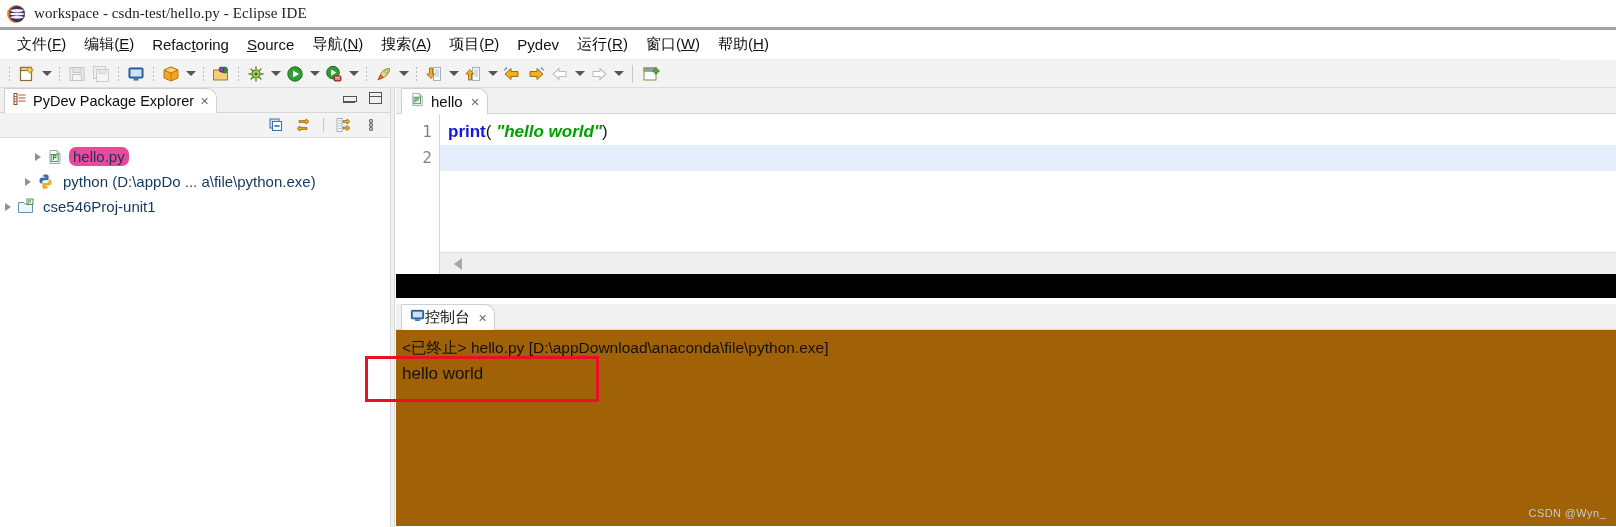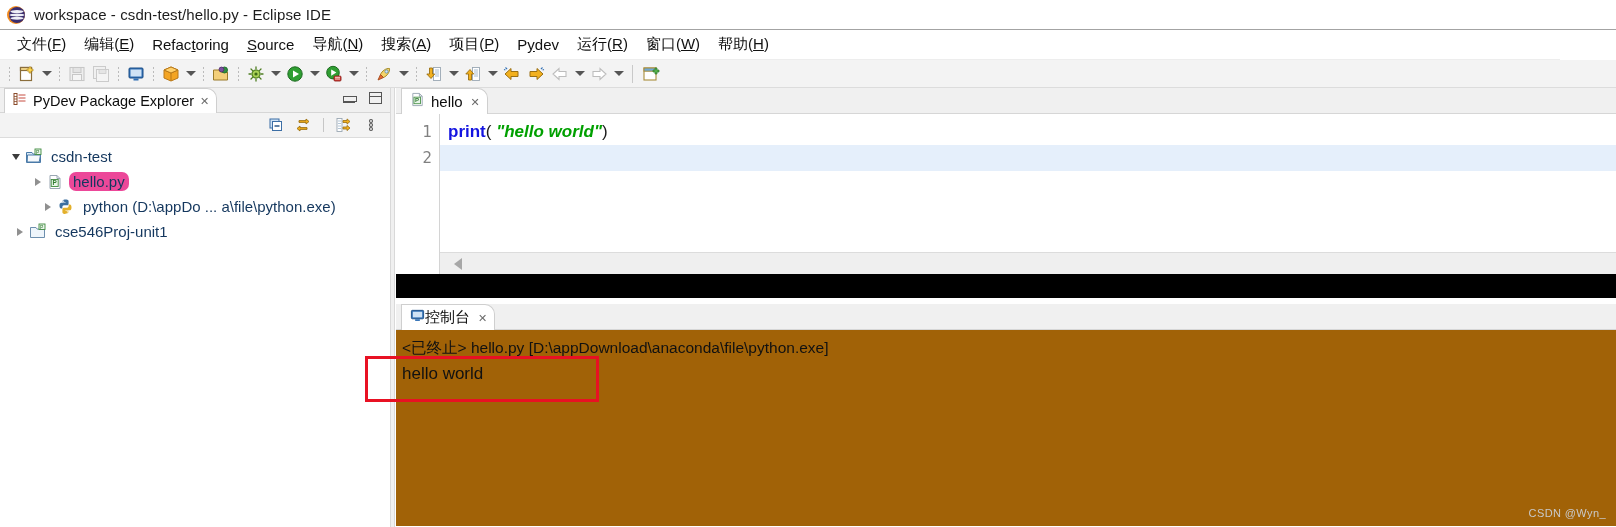--- a/index.html
+++ b/index.html
@@ -10,21 +10,22 @@
     overflow: hidden;
   }
   #app { position: relative; width: 1616px; height: 527px; background: #ffffff; }
 
   
   .titlebar {
     position: absolute; left: 0; top: 0; width: 1616px; height: 30px;
     background: #ffffff;
     display: flex; align-items: center; gap: 8px;
     padding-left: 6px;
-    border-bottom: 1px solid #a3a3a3;
+    border-bottom: 3px solid #a3a3a3;
+    font-family: Liberation Serif, serif;
   }
   .eclipse-logo { width: 20px; height: 20px; position: relative; flex: none; }
   .title-text { font-size: 15px; color: #1c1c1c; letter-spacing: .1px; }
 
   
   .menubar {
     position: absolute; left: 0; top: 30px; width: 1560px; height: 30px;
     background: #ffffff;
     display: flex; align-items: center;
     padding-left: 8px;
@@ -423,60 +424,48 @@
         <svg width="16" height="16" viewBox="0 0 16 16">
           <circle cx="8" cy="4" r="1.5" fill="none" stroke="#555" stroke-width="1.1"></circle>
           <circle cx="8" cy="8" r="1.5" fill="none" stroke="#555" stroke-width="1.1"></circle>
           <circle cx="8" cy="12" r="1.5" fill="none" stroke="#555" stroke-width="1.1"></circle>
         </svg>
       </span>
     </div>
 
     <div class="tree">
 
-      <div class="tree-row" style="padding-left:8px">
-        <span class="twisty open"></span>
-        <span class="tico">
-          <svg width="17" height="17" viewBox="0 0 17 17">
-            <path d="M1.5 4.5 h5.5 l1.2 1.6 h7.3 v8.4 h-14 z" fill="#d9eaf7" stroke="#4a7aa8" stroke-width="1"></path>
-            <path d="M2.5 7 h13 l-1.3 7 h-12 z" fill="#f6f9fc" stroke="#4a7aa8" stroke-width="1"></path>
-            <rect x="10" y="1" width="6" height="5.5" fill="#eaf4ea" stroke="#3f8c3f" stroke-width=".9"></rect>
-            <text x="11" y="5.6" font-size="5" fill="#2d7a2d" font-family="sans-serif">P</text>
-          </svg>
-        </span>
-        <span class="tlabel">csdn-test</span>
-      </div>
 
       <div class="tree-row selected" style="padding-left:30px">
         <span class="twisty closed"></span>
         <span class="tico">
           <svg width="16" height="16" viewBox="0 0 16 16">
             <path d="M3 1.5 h7 l3 3 v10 h-10 z" fill="#ffffff" stroke="#9aa7b3" stroke-width="1"></path>
             <path d="M10 1.5 v3 h3" fill="none" stroke="#9aa7b3" stroke-width="1"></path>
             <rect x="4.2" y="5.5" width="7" height="7" fill="#e8f5e8" stroke="#3f8c3f" stroke-width=".9"></rect>
             <text x="5.4" y="11" font-size="6.4" fill="#2d7a2d" font-family="sans-serif" font-weight="bold">P</text>
           </svg>
         </span>
         <span class="tlabel">hello.py</span>
       </div>
 
-      <div class="tree-row" style="padding-left:40px">
+      <div class="tree-row" style="padding-left:20px">
         <span class="twisty closed"></span>
         <span class="tico">
           <svg width="17" height="17" viewBox="0 0 17 17">
             <path d="M8.5 1.5 c-3 0-2.8 1.3-2.8 1.3 v1.4 h2.9 v.5 H4.5 c0 0-2 -.2 -2 2.9 0 3.1 1.7 3 1.7 3 h1.2 v-1.6 c0 0 -.1 -1.7 1.7 -1.7 h2.9 c0 0 1.6 .03 1.6 -1.6 V3.2 c0 0 .24 -1.7 -3.1 -1.7 z" fill="#3b6fa0"></path>
             <circle cx="6.6" cy="3.2" r=".62" fill="#fff"></circle>
             <path d="M8.5 15.5 c3 0 2.8 -1.3 2.8 -1.3 v-1.4 H8.4 v-.5 h4.1 c0 0 2 .2 2 -2.9 0 -3.1 -1.7 -3 -1.7 -3 h-1.2 v1.6 c0 0 .1 1.7 -1.7 1.7 H7 c0 0 -1.6 -.03 -1.6 1.6 v2.9 c0 0 -.24 1.7 3.1 1.7 z" fill="#e3b02b"></path>
             <circle cx="10.4" cy="13.8" r=".62" fill="#fff"></circle>
           </svg>
         </span>
         <span class="tlabel">python  (D:\appDo ... a\file\python.exe)</span>
       </div>
 
-      <div class="tree-row" style="padding-left:12px">
+      <div class="tree-row" style="padding-left:0">
         <span class="twisty closed"></span>
         <span class="tico">
           <svg width="17" height="17" viewBox="0 0 17 17">
             <path d="M1.5 4.5 h5.5 l1.2 1.6 h7.3 v8.4 h-14 z" fill="#eef5fb" stroke="#6d8fae" stroke-width="1"></path>
             <rect x="10" y="1" width="6" height="5.5" fill="#eaf4ea" stroke="#3f8c3f" stroke-width=".9"></rect>
             <text x="11" y="5.6" font-size="5" fill="#2d7a2d" font-family="sans-serif">P</text>
           </svg>
         </span>
         <span class="tlabel">cse546Proj-unit1</span>
       </div>

